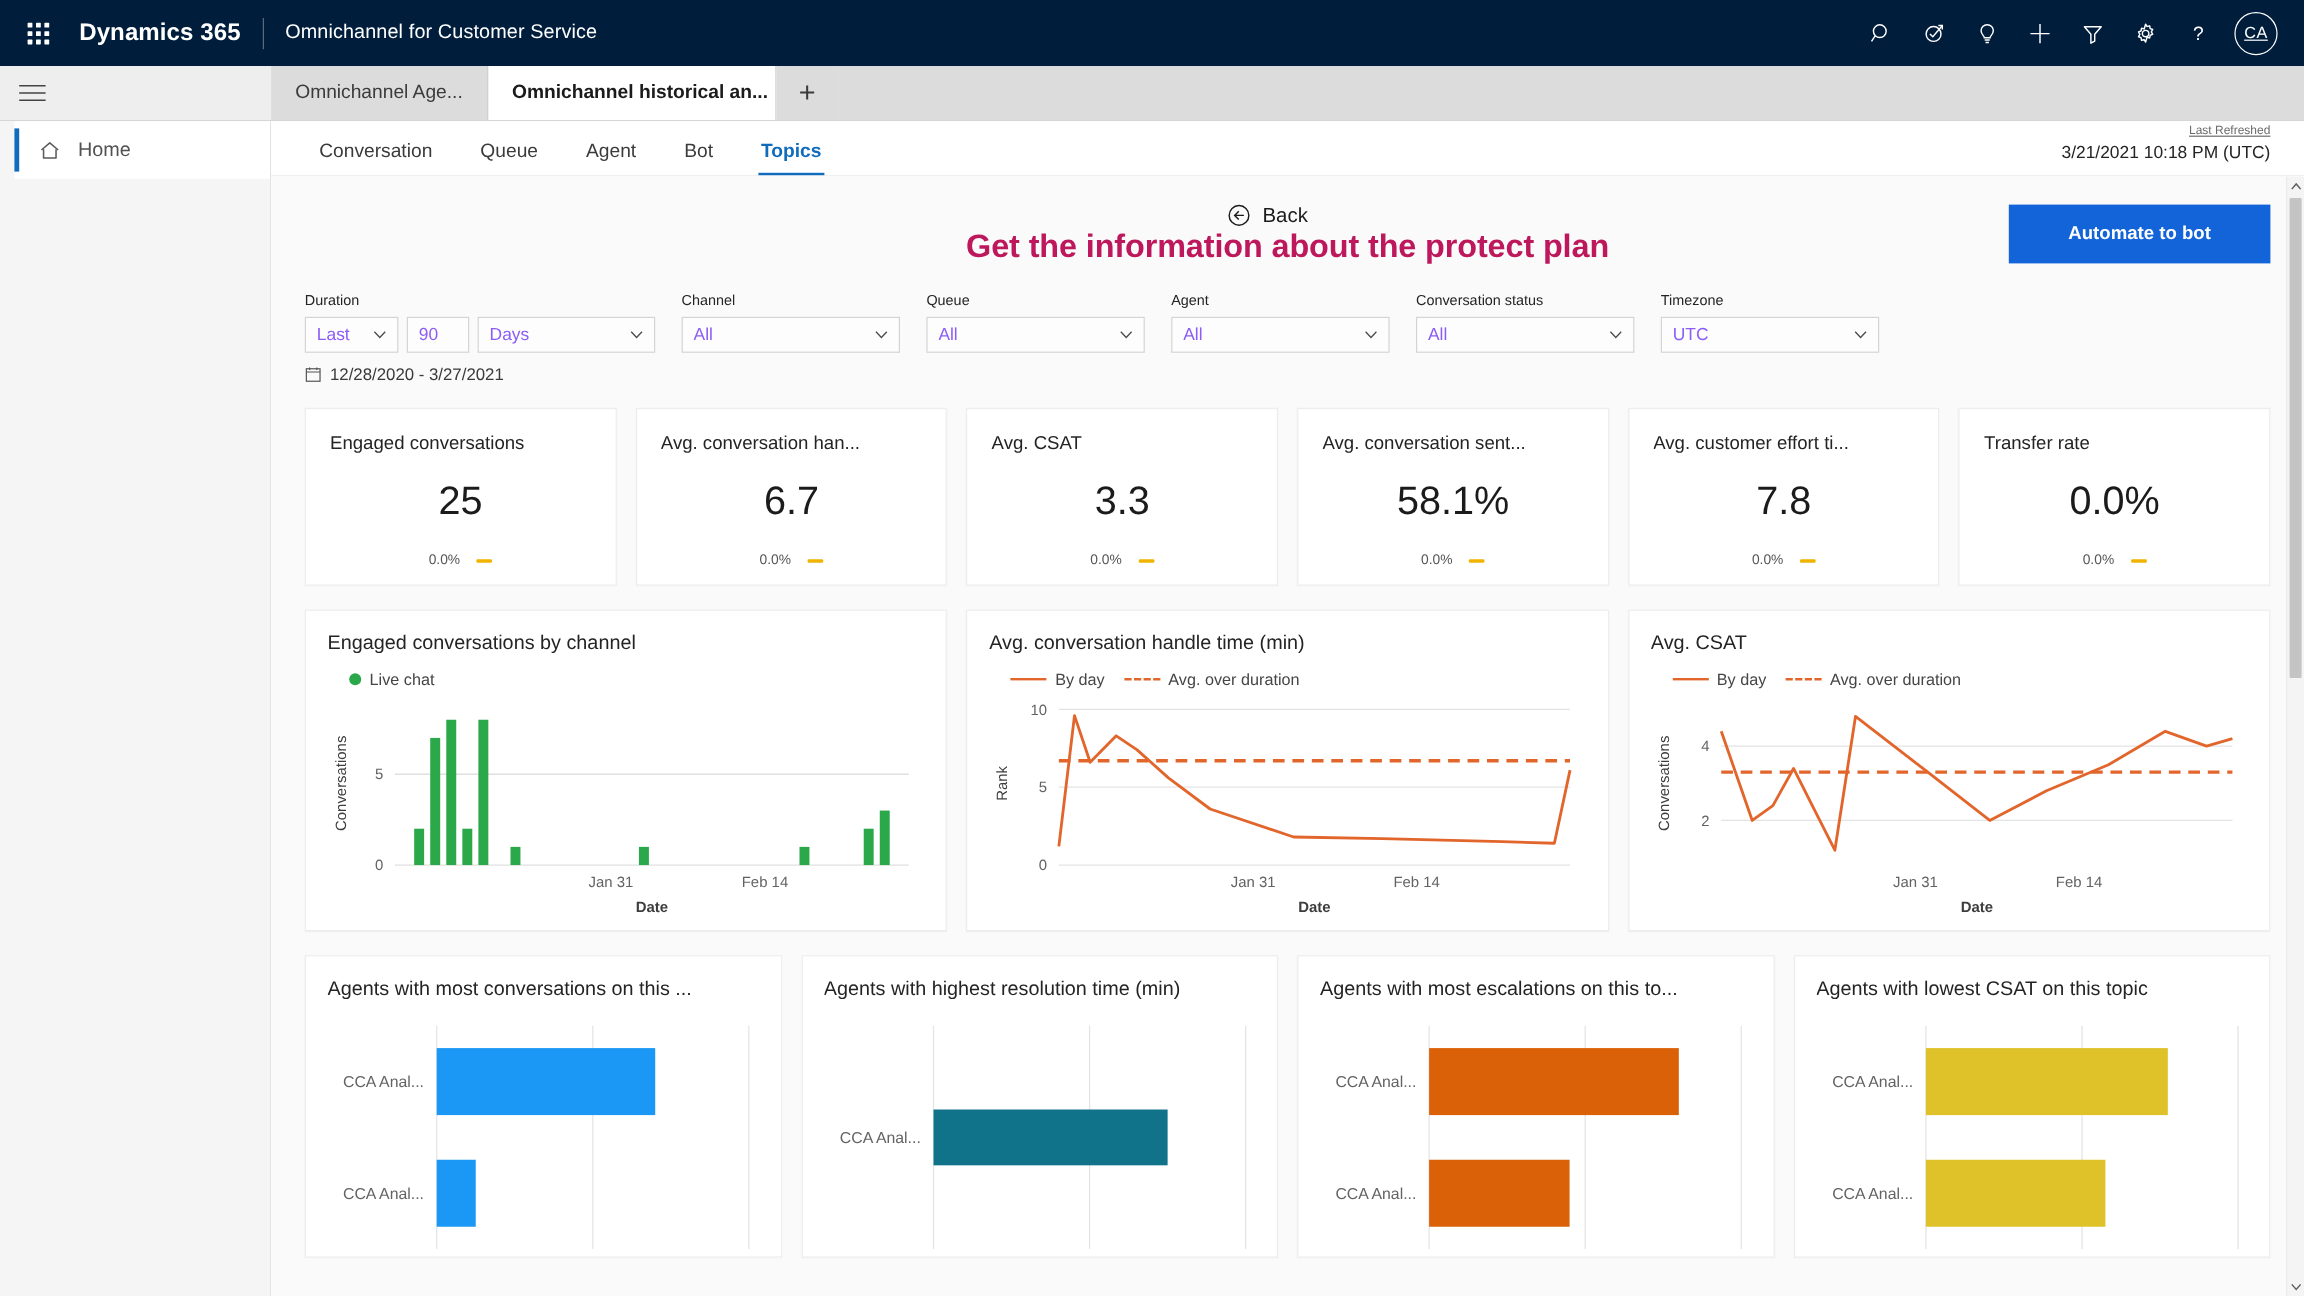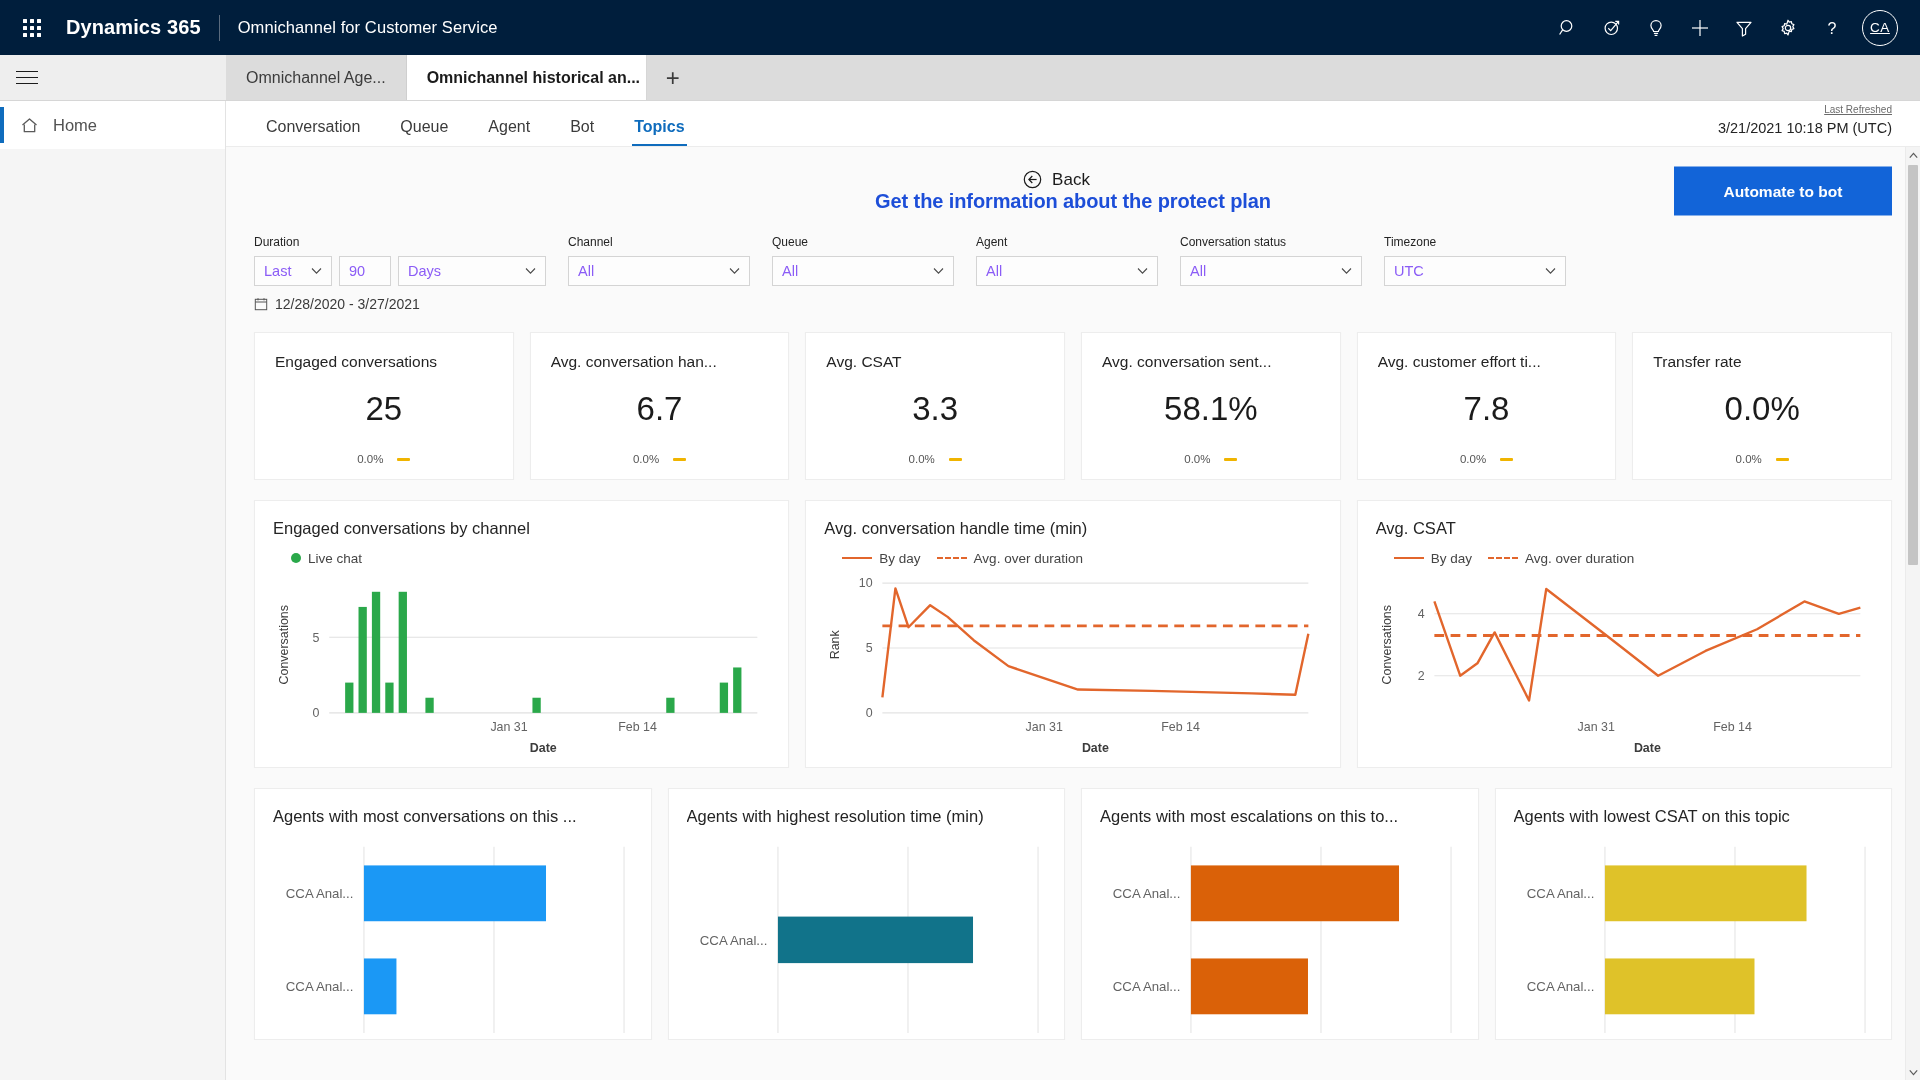--- a/index.html
+++ b/index.html
@@ -106,20 +106,21 @@
 
   
   .body-wrap { display: flex; height: calc(1080px - 55px - 46px); }
 
   .sidenav {
     width: 226px;
     background: #f5f5f5;
     border-right: 1px solid #e3e3e3;
     padding-top: 0px;
     flex-shrink: 0;
+    padding-left: 12px;
   }
   .sidenav-item {
     height: 48px;
     display: flex; align-items: center;
     background: #ffffff;
     position: relative;
     cursor: pointer;
     padding-left: 20px;
   }
   .sidenav-item .rail {
@@ -183,21 +184,21 @@
     position: relative;
     flex-direction: column;
   }
   .back-btn {
     display: flex; align-items: center; gap: 9px;
     cursor: pointer; color: #1b1b1b;
     margin-right: 34px;
   }
   .back-label { font-size: 17px; }
   .page-title {
-    font-size: 20px; font-weight: 600; color: #1d4ed8;
+    font-size: 27px; font-weight: 600; color: #be185d;
     letter-spacing: -0.1px;
   }
   .automate-btn {
     position: absolute; right: 0; top: 50%;
     transform: translateY(-50%);
     background: #1264d8;
     color: #ffffff;
     font-size: 15.5px; font-weight: bold;
     padding: 0 30px;
     height: 49px;

